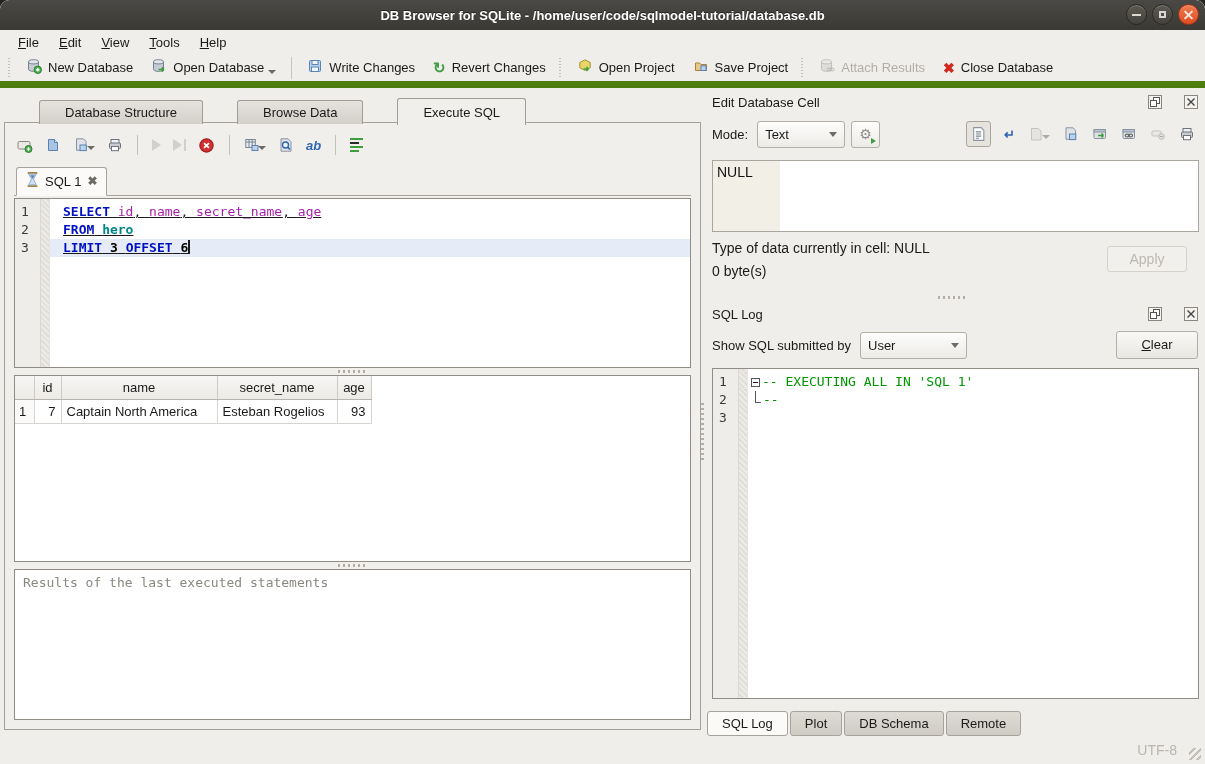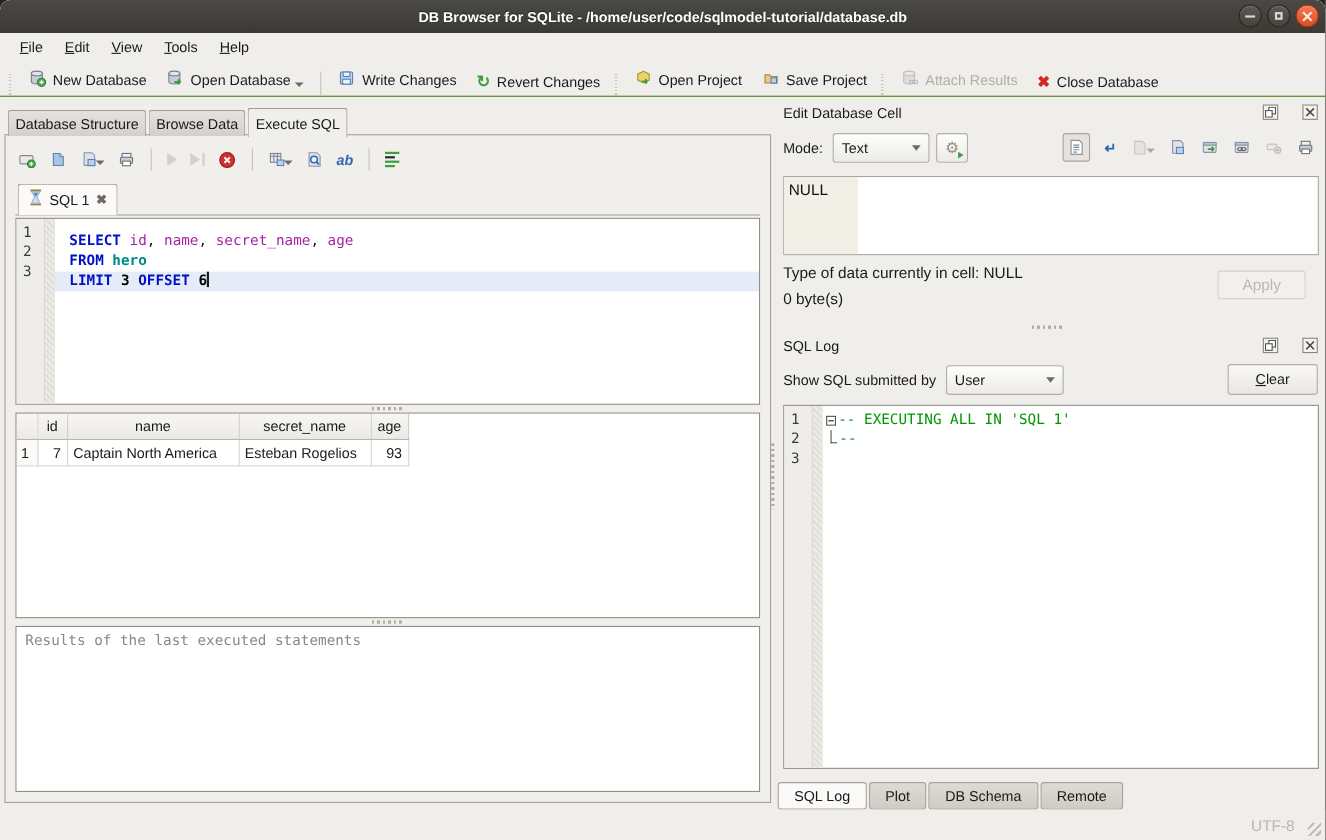--- a/index.html
+++ b/index.html
@@ -16,37 +16,37 @@
   .win-btn .sq { position:absolute; left:6px; top:6px; width:7px; height:7px; border:2px solid #d9d7d2; }
   .win-btn .x1,.win-btn .x2 { position:absolute; left:4px; top:9px; width:11px; height:2px; background:#fbe9e2; }
   .win-btn .x1 { transform:rotate(45deg);} .win-btn .x2 { transform:rotate(-45deg);}
 
   
   .menubar { height:24px; display:flex; align-items:center; padding-left:8px; background:#f0eeea; }
   .menu-item { padding:3px 10px; cursor:default; }
   .menu-item .u { text-decoration:underline; }
 
   
-  .toolbar { height:34px; display:flex; align-items:flex-end; padding:0 4px; background:#f0eeea; border-bottom:1px solid #4d7c0f; }
+  .toolbar { height:34px; display:flex; align-items:center; padding:0 4px; background:#f0eeea; border-bottom:7px solid #4d7c0f; }
   .tb-grip { width:5px; height:20px; margin:0 4px; background:repeating-linear-gradient(#b9b5ae 0 1px, transparent 1px 3px); background-size:2px 100%; background-repeat:repeat-y; opacity:.8; }
   .tb-sep { width:1px; height:22px; background:#c9c5be; margin:0 6px; }
   .tb-btn { display:flex; align-items:center; gap:6px; padding:5px 9px; border-radius:3px; cursor:default; white-space:nowrap; }
   .tb-btn.disabled { color:#b2aea7; }
   .tb-btn.disabled svg { opacity:.45; filter:grayscale(1); }
   .tb-caret { width:0; height:0; border-left:4px solid transparent; border-right:4px solid transparent; border-top:4px solid #6e6a64; margin-left:-2px; align-self:flex-end; margin-bottom:3px; }
   .glyph-red { color:#cf2a20; font-weight:bold; font-size:14px; }
   .glyph-green { color:#3f9d40; font-weight:bold; font-size:15px; line-height:13px; }
 
   
   .main { position:absolute; top:88px; left:0; right:0; bottom:28px; }
 
   
   .left-panel { position:absolute; left:4px; top:9px; width:697px; bottom:6px; }
   .main-tabs { display:flex; position:relative; z-index:2; padding-left:3px; }
-  .mtab { padding:4px 6px 4px; margin-right:2px; background:linear-gradient(#e6e2dd,#d3cfc9); border:1px solid #a19d96; border-bottom:none; border-radius:3px 3px 0 0; margin-top:3px; cursor:default; }
+  .mtab { padding:4px 25px 4px; margin-right:2px; background:linear-gradient(#e6e2dd,#d3cfc9); border:1px solid #a19d96; border-bottom:none; border-radius:3px 3px 0 0; margin-top:3px; cursor:default;margin-left:32px; }
   .mtab.active { background:#f1efeb; margin-top:0; padding-top:6px; position:relative; top:1px; }
   .lframe { position:absolute; left:0; right:0; top:25px; bottom:0; border:1px solid #a5a19a; background:#f1efeb; padding:8px 9px 9px; display:flex; flex-direction:column; z-index:1; }
 
   
   .sqlbar { display:flex; align-items:center; gap:12px; height:28px; margin-bottom:8px; padding-left:2px; }
   .sqlbar .sep { width:1px; height:20px; background:#c6c2bb; margin:0 2px; }
   .ibtn { display:flex; align-items:flex-end; cursor:default; position:relative; }
   .ibtn.disabled { opacity:.5; filter:grayscale(1); }
   .tri { width:0; height:0; border-top:6px solid transparent; border-bottom:6px solid transparent; border-left:9px solid #b5b2ac; }
   .tri-bar { width:2px; height:12px; background:#b5b2ac; margin-left:2px; }
@@ -58,21 +58,21 @@
 
   
   .sqltab-row { display:flex; align-items:flex-end; height:29px; border-bottom:1px solid #a7a39c; margin-bottom:2px; }
   .sqltab { display:flex; align-items:center; gap:6px; padding:4px 9px 5px; background:#fbfaf8; border:1px solid #a7a39c; border-bottom:1px solid #fbfaf8; border-radius:3px 3px 0 0; margin-left:2px; margin-bottom:-1px; cursor:default; }
   .tab-close { color:#6f6c66; font-size:12px; font-weight:bold; cursor:default; }
 
   
   .editor { height:170px; border:1px solid #918d86; background:#fff; display:flex; font-family:"DejaVu Sans Mono", monospace; font-size:13px; overflow:hidden; }
   .gutter { width:26px; background:#efedea; border-right:1px solid #dbd8d3; color:#3a3a3a; text-align:left; padding:4px 0 0 6px; line-height:18px; }
   .hatch { width:9px; background:repeating-linear-gradient(45deg,#edebe7 0 2px,#e2dfda 2px 4px); border-right:1px solid #e6e3de; }
-  .codearea { flex:1; padding-top:12px; line-height:18px; }
+  .codearea { flex:1; padding-top:4px; line-height:18px;text-decoration:underline; }
   .code-line { height:18px; padding-left:13px; white-space:pre; }
   .code-line.hl { background:#e5ecf7; }
   .tok-kw { color:#0010c4; font-weight:bold; }
   .tok-id { color:#a822a8; }
   .tok-tbl { color:#008888; font-weight:bold;margin-top:24px; }
   .tok-num { color:#000; font-weight:bold; }
   .tok-pl { color:#1a1a1a; }
   .caret { display:inline-block; width:2px; height:14px; background:#1a1a1a; vertical-align:-2px; }
 
   .vsplit { height:7px; position:relative; }

